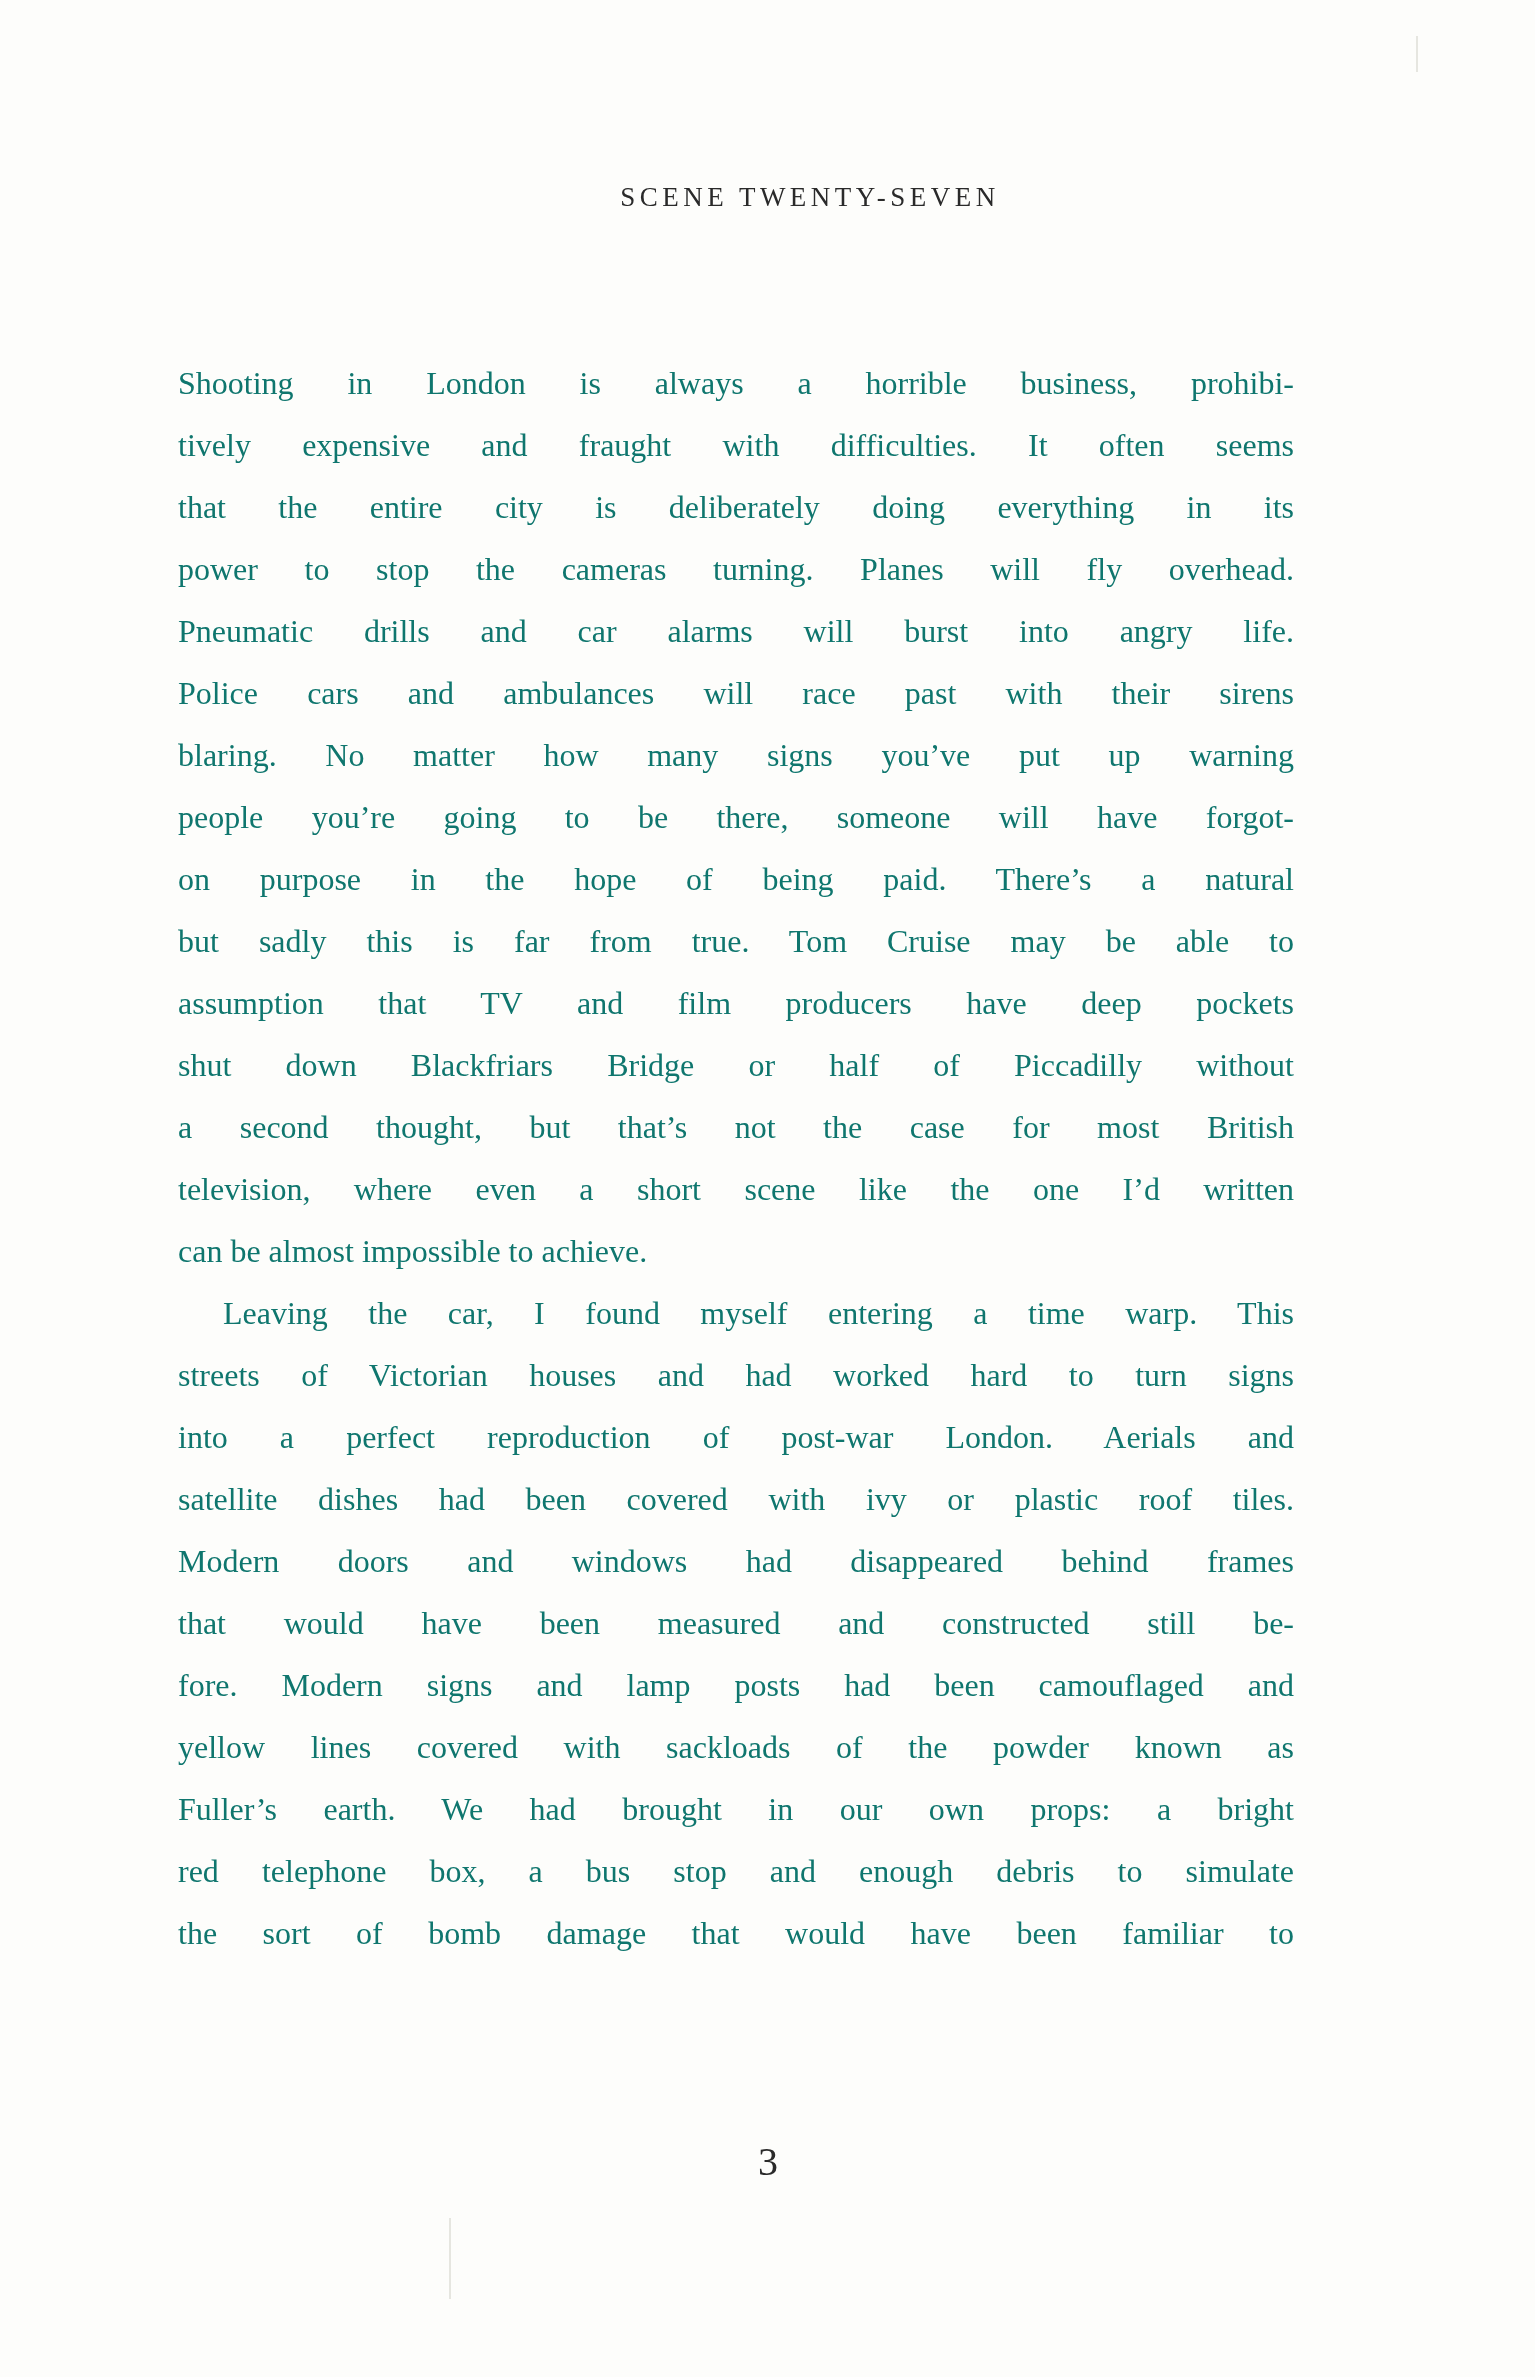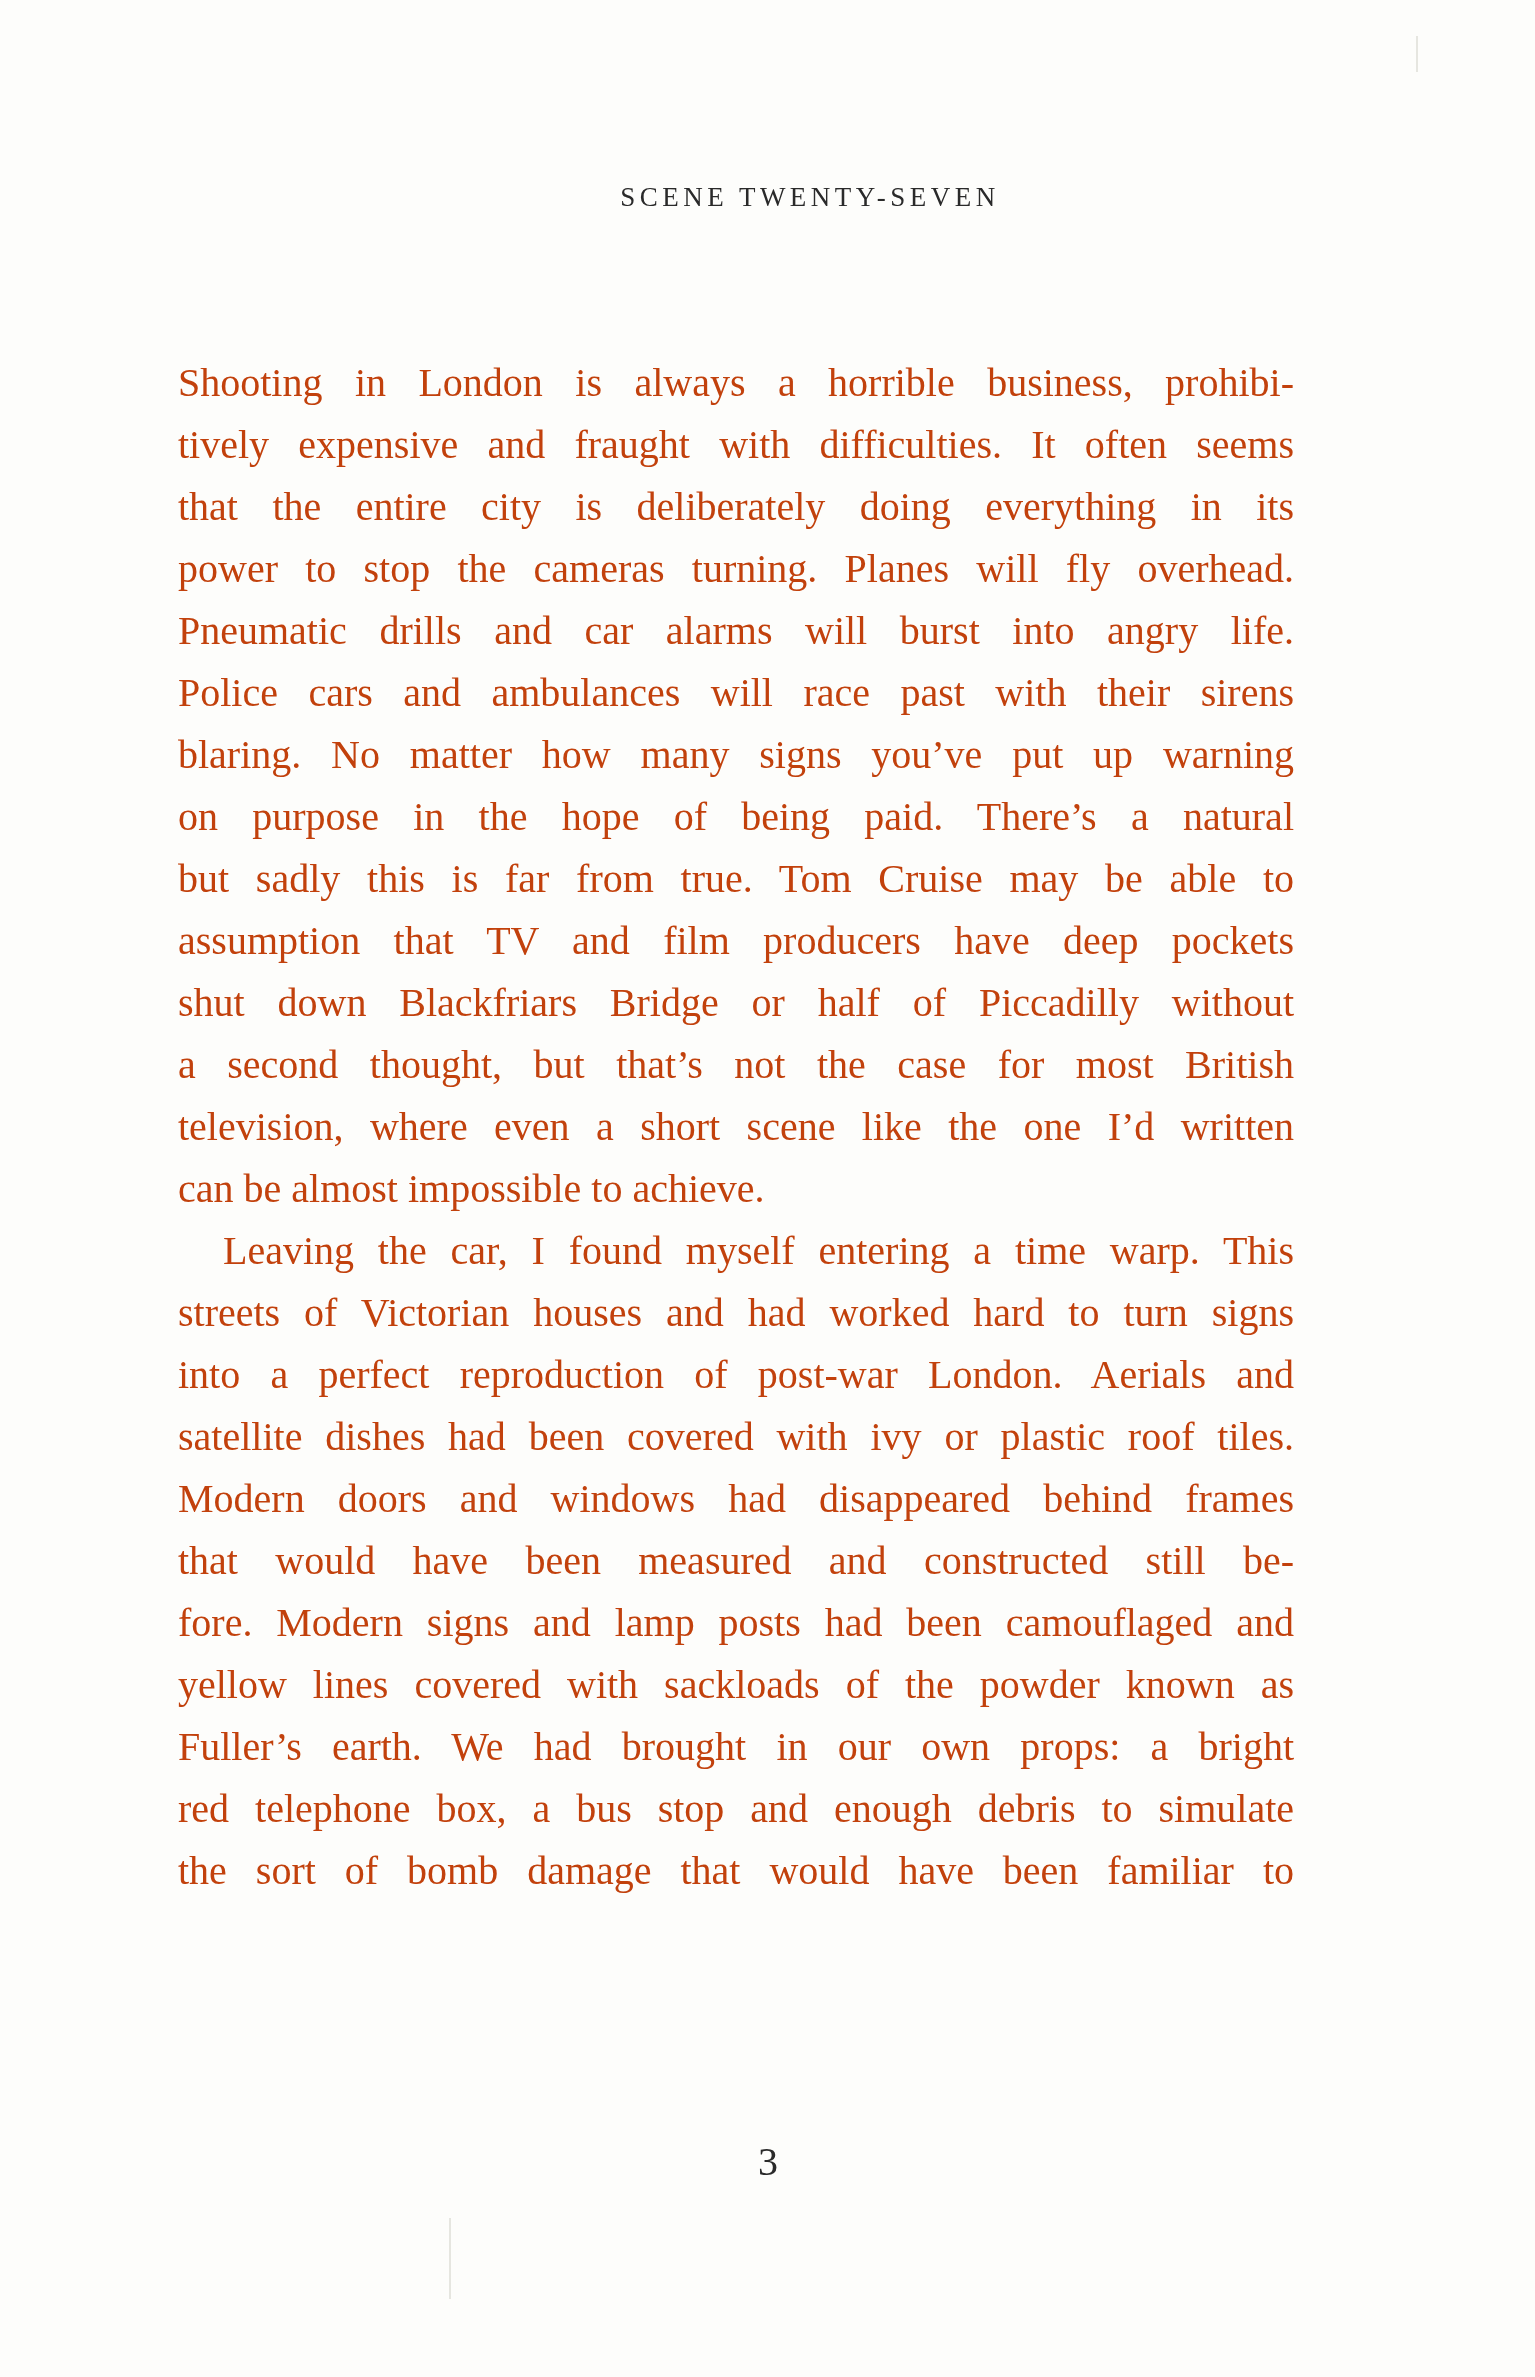--- a/index.html
+++ b/index.html
@@ -37,26 +37,26 @@
     .body-text {
       position: absolute;
       top: 352px;
       left: 178px;
       width: 1116px;
     }
     .line {
       display: block;
       height: 62px;
       line-height: 62px;
-      font-size: 40px;
+      font-size: 32px;
       text-align: justify;
       text-align-last: justify;
       white-space: nowrap;
       overflow: visible;
-      color: #c2410c;
+      color: #0f766e;
     }
     .line.last {
       text-align-last: left;
     }
     .line.indent {
       padding-left: 45px;
     }
     .folio {
       position: absolute;
       top: 2138px;
@@ -84,20 +84,21 @@
   <div class="body-text">
 
     <div>
       <span class="line">Shooting in London is always a horrible business, prohibi-</span>
       <span class="line">tively expensive and fraught with difficulties. It often seems</span>
       <span class="line">that the entire city is deliberately doing everything in its</span>
       <span class="line">power to stop the cameras turning. Planes will fly overhead.</span>
       <span class="line">Pneumatic drills and car alarms will burst into angry life.</span>
       <span class="line">Police cars and ambulances will race past with their sirens</span>
       <span class="line">blaring. No matter how many signs you’ve put up warning</span>
+      <span class="line">people you’re going to be there, someone will have forgot-</span>
       <span class="line">on purpose in the hope of being paid. There’s a natural</span>
       <span class="line">but sadly this is far from true. Tom Cruise may be able to</span>
       <span class="line">assumption that TV and film producers have deep pockets</span>
       <span class="line">shut down Blackfriars Bridge or half of Piccadilly without</span>
       <span class="line">a second thought, but that’s not the case for most British</span>
       <span class="line">television, where even a short scene like the one I’d written</span>
       <span class="line last">can be almost impossible to achieve.</span>
     </div>
 
     <div>

